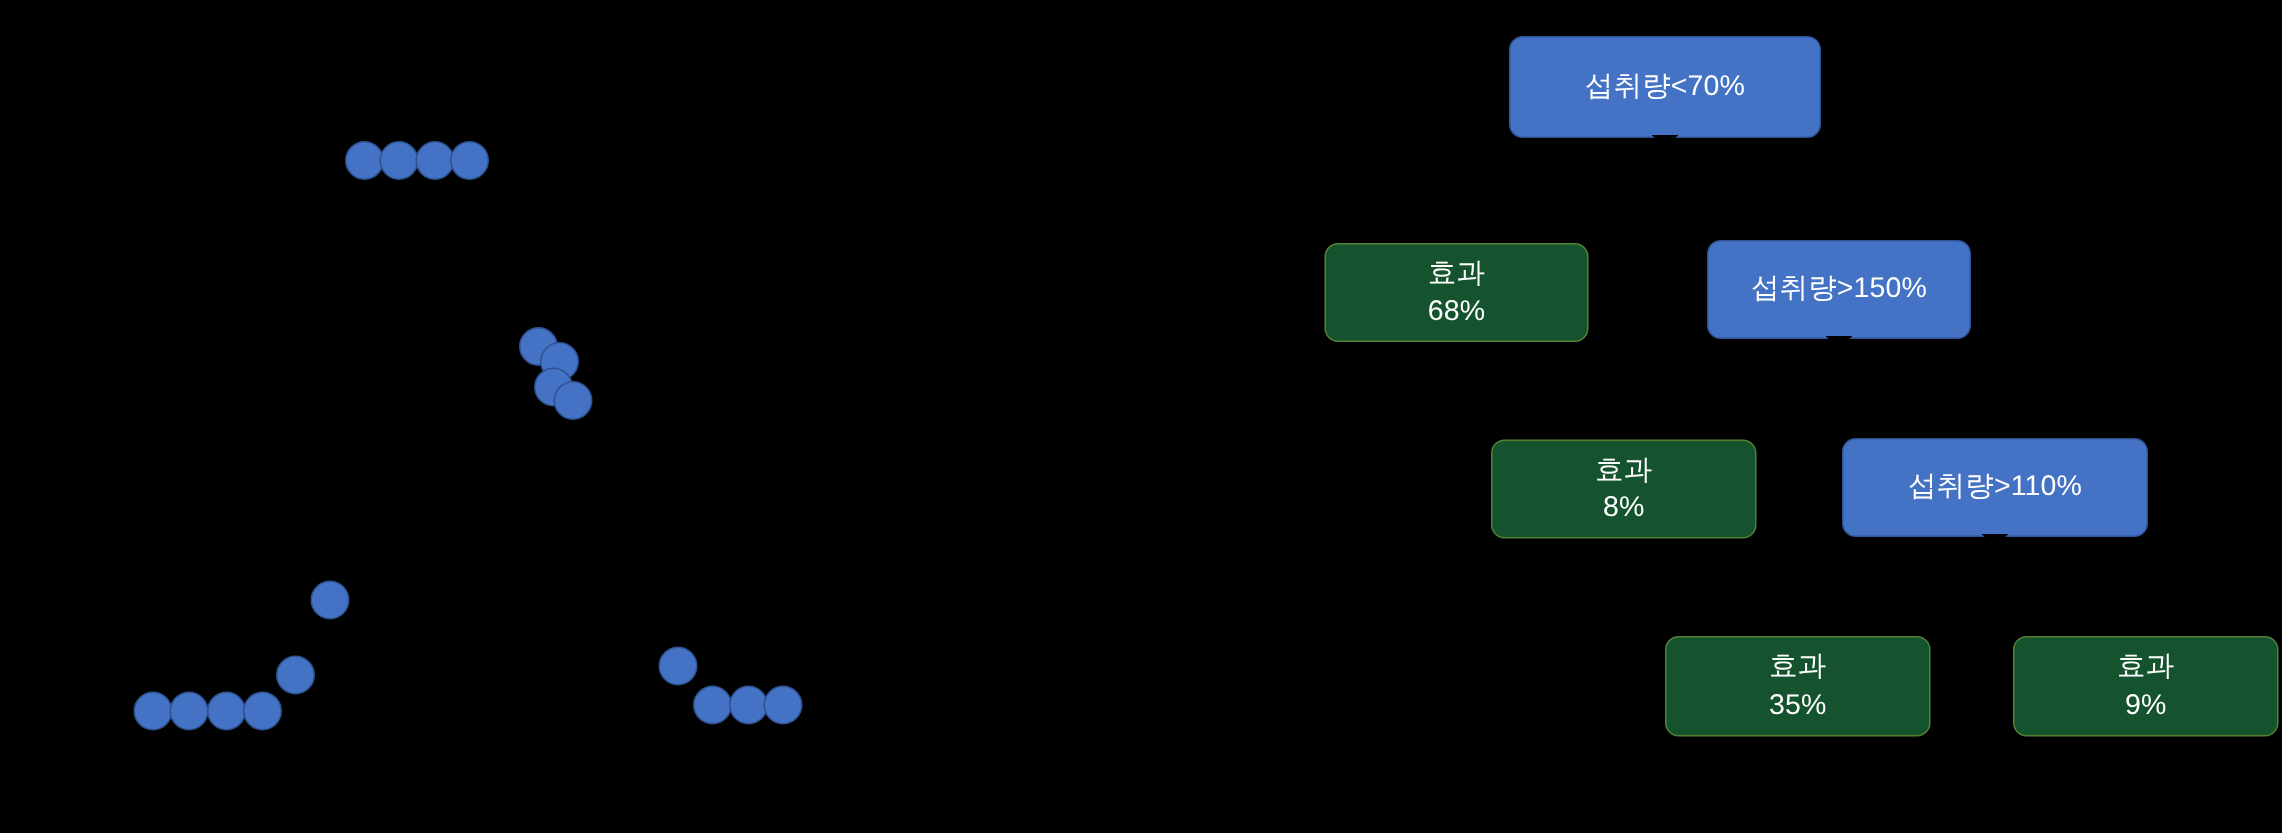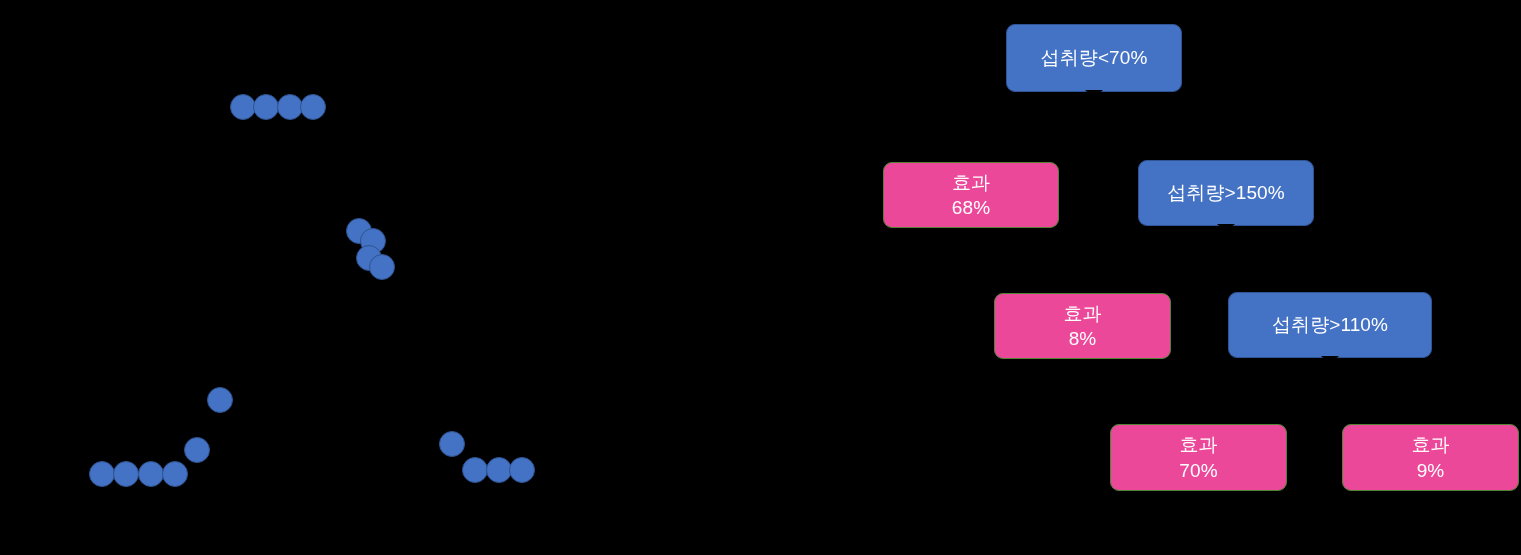--- a/index.html
+++ b/index.html
@@ -59,21 +59,21 @@
     line-height: 1.32;
     text-align: center;
     letter-spacing: 0.1px;
     white-space: pre;
   }
   .tree-node.decision {
     background: #4472C4;
     border: 1px solid #2F5597;
   }
   .tree-node.leaf {
-    background: #ec4899;
+    background: #14532d;
     border: 1px solid #548235;
   }
   
   .node-notch {
     position: absolute;
     bottom: -7px;
     left: 50%;
     margin-left: -9px;
     width: 18px;
     height: 8px;
@@ -104,22 +104,22 @@
       <div class="scatter-point" style="left: 126px; top: 474px; background: rgb(68, 114, 196);"></div>
       <div class="scatter-point" style="left: 151px; top: 474px; background: rgb(68, 114, 196);"></div>
       <div class="scatter-point" style="left: 175px; top: 474px; background: rgb(68, 114, 196);"></div>
       <div class="scatter-point" style="left: 452px; top: 444px; background: rgb(68, 114, 196);"></div>
       <div class="scatter-point" style="left: 475px; top: 470px; background: rgb(68, 114, 196);"></div>
       <div class="scatter-point" style="left: 499px; top: 470px; background: rgb(68, 114, 196);"></div>
       <div class="scatter-point" style="left: 522px; top: 470px; background: rgb(68, 114, 196);"></div>
     </div>
 
   <div id="decision-tree">
-      <div class="tree-node decision" style="left: 1006px; top: 24px; width: 176px; height: 68px; align-items: center;"><span class="node-line">섭취량&lt;70%</span><span class="node-notch"></span></div>
+      <div class="tree-node decision" style="left: 1006px; top: 24px; width: 208px; height: 68px; align-items: center;"><span class="node-line">섭취량&lt;70%</span><span class="node-notch"></span></div>
       <div class="tree-node leaf" style="left: 883px; top: 162px; width: 176px; height: 66px;"><span class="node-line">효과</span><span class="node-line">68%</span></div>
       <div class="tree-node decision" style="left: 1118px; top: 160px; width: 176px; height: 66px; margin-left: 20px;"><span class="node-line">섭취량&gt;150%</span><span class="node-notch"></span></div>
       <div class="tree-node leaf" style="left: 994px; top: 293px; width: 177px; height: 66px;"><span class="node-line">효과</span><span class="node-line">8%</span></div>
       <div class="tree-node decision" style="left: 1228px; top: 292px; width: 204px; height: 66px;"><span class="node-line">섭취량&gt;110%</span><span class="node-notch"></span></div>
-      <div class="tree-node leaf" style="left: 1110px; top: 424px; width: 177px; height: 67px;"><span class="node-line">효과</span><span class="node-line">70%</span></div>
+      <div class="tree-node leaf" style="left: 1110px; top: 424px; width: 177px; height: 67px;"><span class="node-line">효과</span><span class="node-line">35%</span></div>
       <div class="tree-node leaf" style="left: 1342px; top: 424px; width: 177px; height: 67px;"><span class="node-line">효과</span><span class="node-line">9%</span></div>
     </div>
 
 </div>
 
 </body></html>

